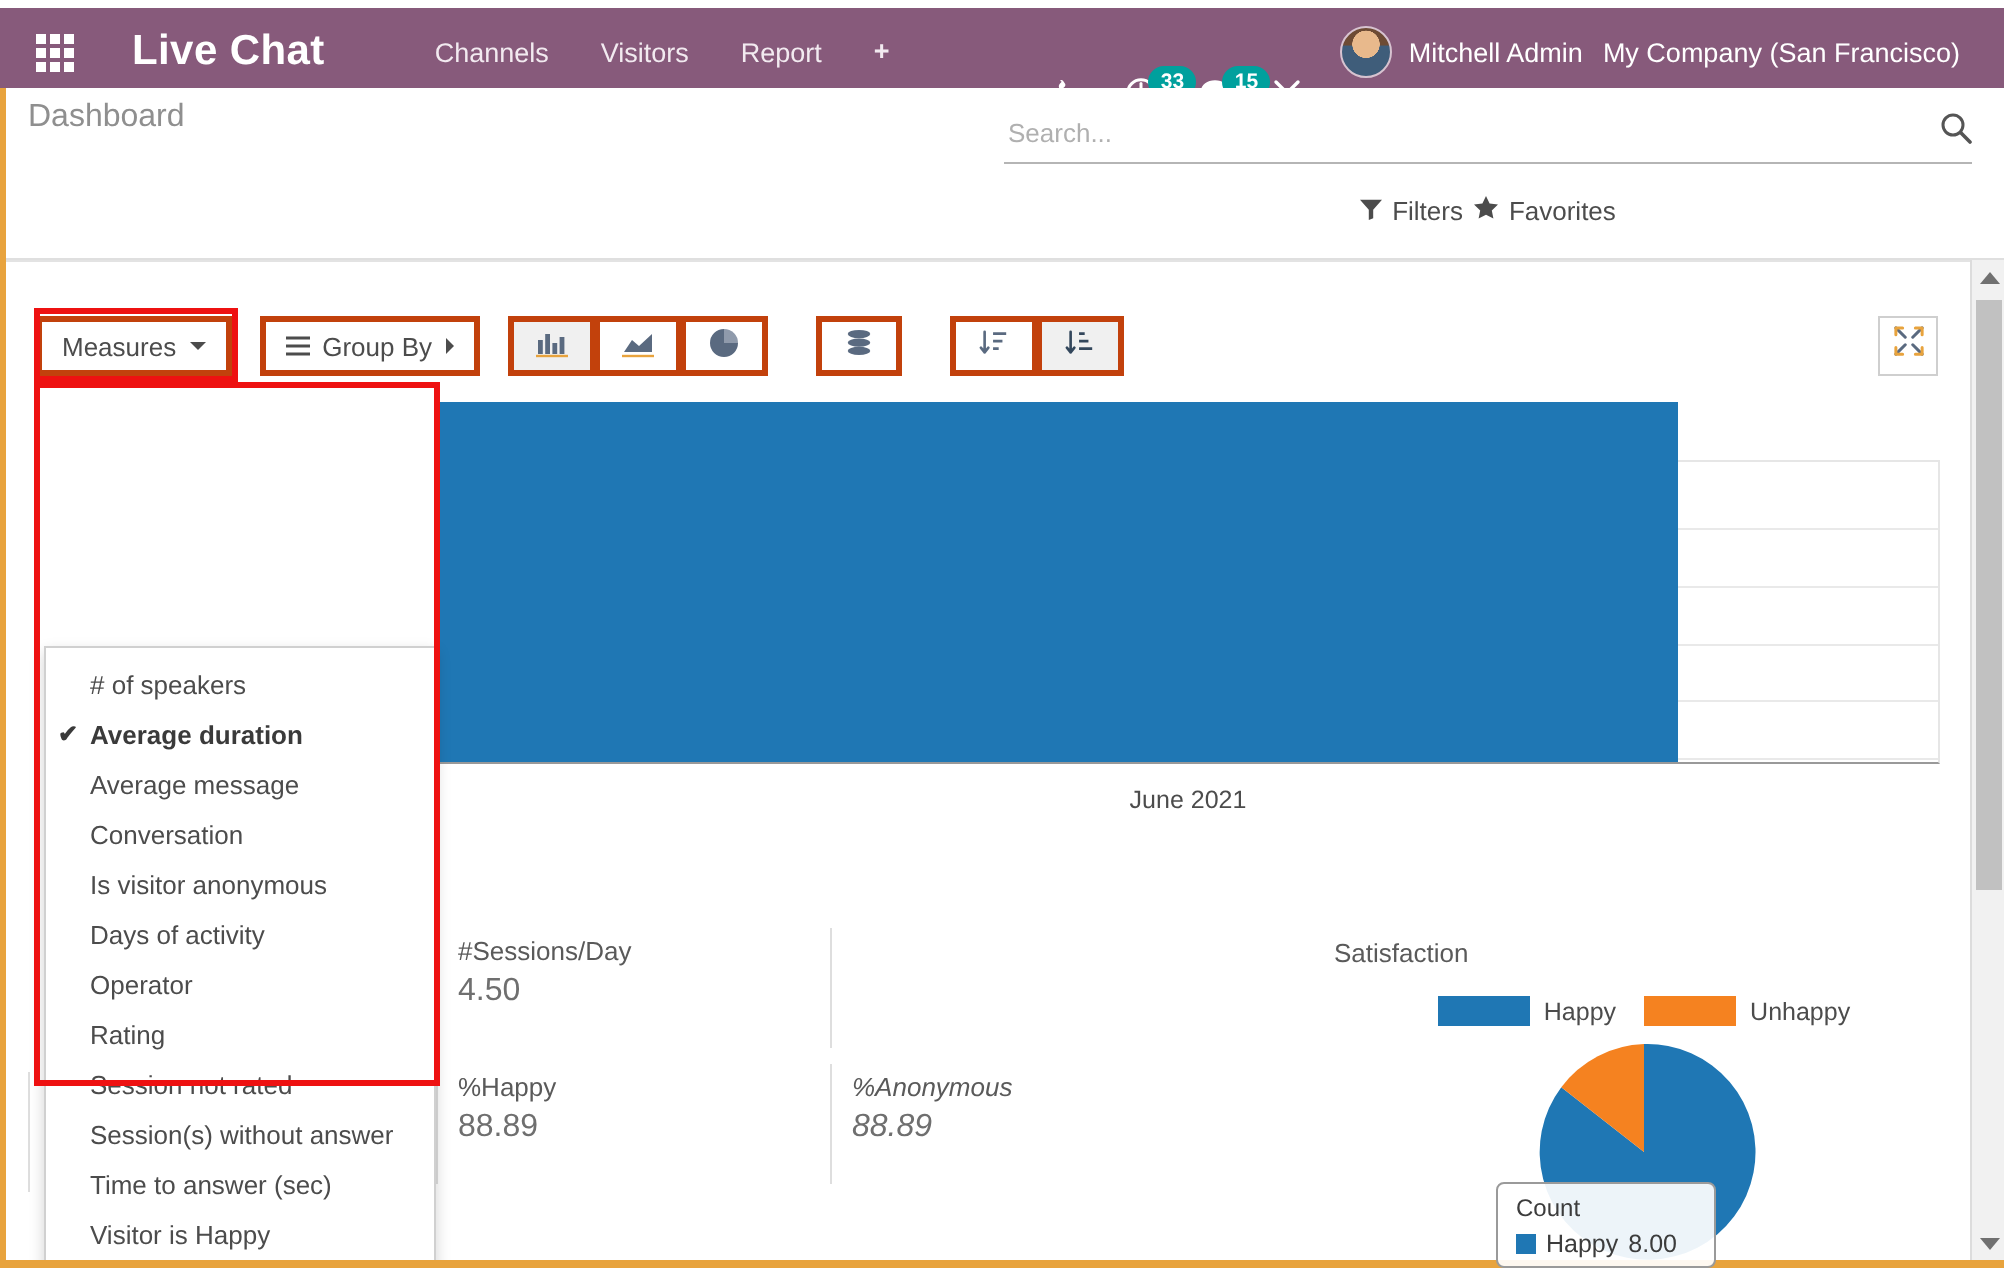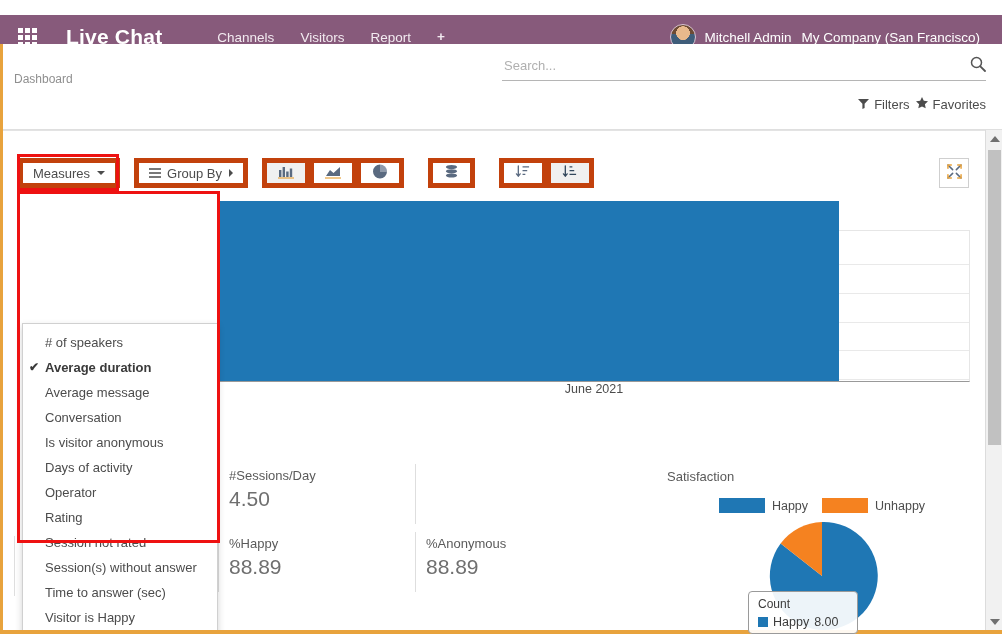--- a/index.html
+++ b/index.html
@@ -7,21 +7,21 @@
     margin: 0; padding: 0;
     width: 1002px; height: 634px;
     overflow: hidden;
     font-family: "Liberation Sans", sans-serif;
     background: #ffffff;
     color: #4c4c4c;
   }
 
   
   #navbar {
-    position: absolute; top: 15px; left: 0;
+    position: absolute; top: 4px; left: 0;
     width: 1002px; height: 44px;
     background: #875A7B;
     display: flex; align-items: center;
     color: #ffffff;
   }
   #apps-grid {
     width: 34px; height: 44px;
     display: flex; align-items: center; justify-content: center;
     margin-left: 10px; cursor: pointer;
   }
@@ -58,57 +58,57 @@
     border: 1px solid #d7c3d0; overflow: hidden;
   }
   #user-name { font-size: 13.5px; margin-left: 8px; white-space: nowrap; color: #fff; }
 
   
   #control-panel {
     position: absolute; top: 44px; left: 0; width: 1002px; height: 86px;
     background: #ffffff; border-bottom: 1px solid #dfdfdf;
   }
   #breadcrumb {
-    position: absolute; left: 14px; top: 28px;
-    font-size: 12px; color: #8f8f8f;
+    position: absolute; left: 14px; top: 6px;
+    font-size: 16px; color: #8f8f8f;
   }
   #searchview {
     position: absolute; left: 502px; top: 12px; width: 484px;
   }
   #search-row {
     display: flex; align-items: center;
     border-bottom: 1px solid #b5b5b5; padding-bottom: 5px;
   }
   #search-input {
     flex: 1; border: 0; outline: 0; font-size: 13px;
     font-family: "Liberation Sans", sans-serif; color: #444; background: transparent;
   }
   #search-input::placeholder { color: #b0b0b0; }
   #search-icon { color: #555; font-size: 15px; cursor: pointer; }
   #search-actions {
-    display: flex; justify-content: flex-end; gap: 6px;
+    display: flex; justify-content: center; gap: 6px;
     margin-top: 16px; font-size: 13px; color: #4c4c4c;
   }
   #search-actions > div { cursor: pointer; display: flex; align-items: center; gap: 5px; }
 
   
   #content {
     position: absolute; top: 130px; left: 0;
     width: 1002px; height: 500px;
     background: #fff; overflow: hidden;
     border-top: 1px solid #e3e3e3;
   }
 
   
   #view-toolbar {
     position: absolute; left: 18px; top: 27px;
     display: flex; align-items: center; gap: 0;
   }
   .btn {
-    height: 30px; border: 5px solid #c2410c; background: #fff;
+    height: 30px; border: 3px solid #c2410c; background: #fff;
     font-size: 13px; color: #4c4c4c; display: inline-flex; align-items: center;
     padding: 0 10px; cursor: pointer; font-family: "Liberation Sans", sans-serif;
     white-space: nowrap;
   }
   .caret-down { margin-left: 7px; border-left: 4px solid transparent; border-right: 4px solid transparent; border-top: 4px solid #4c4c4c; display: inline-block; }
   .caret-right { margin-left: 7px; border-top: 4px solid transparent; border-bottom: 4px solid transparent; border-left: 4px solid #4c4c4c; display: inline-block; }
   .btn-group { display: flex; margin-left: 14px; }
   .btn-group .btn { padding: 0 11px; }
   .btn-group .btn + .btn { margin-left: -1px; }
   .btn.active { background: #f0f0f0; }
@@ -146,26 +146,26 @@
   #graph-legend { display: flex; align-items: center; justify-content: center; gap: 10px; height: 26px; }
   .legend-swatch { width: 46px; height: 15px; display: inline-block; }
   .legend-label { font-size: 12.5px; color: #4c4c4c; }
   #plot {
     position: relative; height: 152px; margin-top: 5px;
     border-left: 1px solid #e6e6e6; border-bottom: 1px solid #999;
     border-right: 1px solid #e6e6e6; border-top: 1px solid #e6e6e6;
   }
   .gridline { position: absolute; left: 0; right: 0; height: 1px; background: #e9e9e9; }
   #bar { position: absolute; left: 0; bottom: 0; background: #1f77b4; }
-  #x-label { text-align: center; font-size: 12.5px; color: #4c4c4c; margin-top: 0; }
+  #x-label { text-align: center; font-size: 12.5px; color: #4c4c4c; margin-top: 11px; }
 
   
   .kpi { position: absolute; }
   .kpi-title { font-size: 13px; color: #5a5a5a; white-space: nowrap; }
-  .kpi-value { font-size: 21px; color: #6f6f6f; margin-top: 4px; }
+  .kpi-value { font-size: 16px; color: #6f6f6f; margin-top: 4px; }
   .vsep { position: absolute; width: 1px; background: #dedede; }
 
   
   #pie-block { position: absolute; left: 667px; top: 338px; width: 310px; }
   #pie-title { font-size: 13px; color: #5a5a5a; }
   #pie-legend { display: flex; align-items: center; justify-content: center; gap: 14px; margin-top: 14px; }
   #pie-wrap { position: relative; margin-top: 8px; display: flex; justify-content: center; }
   #tooltip {
     position: absolute; left: 748px; top: 591px; width: 110px; height: 43px;
     background: rgba(255,255,255,.92); border: 1px solid #9a9a9a; border-radius: 4px;
@@ -402,21 +402,21 @@
 
   <div class="vsep" style="left:415px; top:333px; height:60px;"></div>
 
   <div class="vsep" style="left:218px; top:401px; height:60px;"></div>
   <div class="kpi" style="left:229px; top:405px;">
     <div class="kpi-title">%Happy</div>
     <div class="kpi-value">88.89</div>
   </div>
 
   <div class="vsep" style="left:415px; top:401px; height:60px;"></div>
-  <div class="kpi" style="left:426px; top:405px;">
+  <div class="kpi" style="left:426px; top:405px;font-style:italic;">
     <div class="kpi-title">%Anonymous</div>
     <div class="kpi-value">88.89</div>
   </div>
 
   <div class="vsep" style="left:14px; top:405px; height:60px;"></div>
   <div class="kpi" style="left:26px; top:409px;">
     <div class="kpi-title">#Sessions/Operator</div>
     <div class="kpi-value">4.50</div>
   </div>
 

